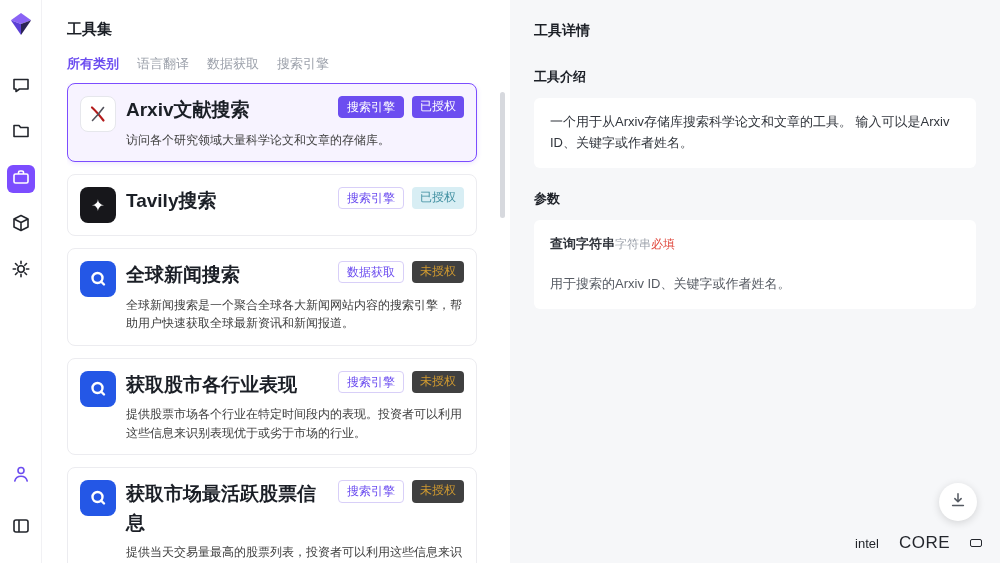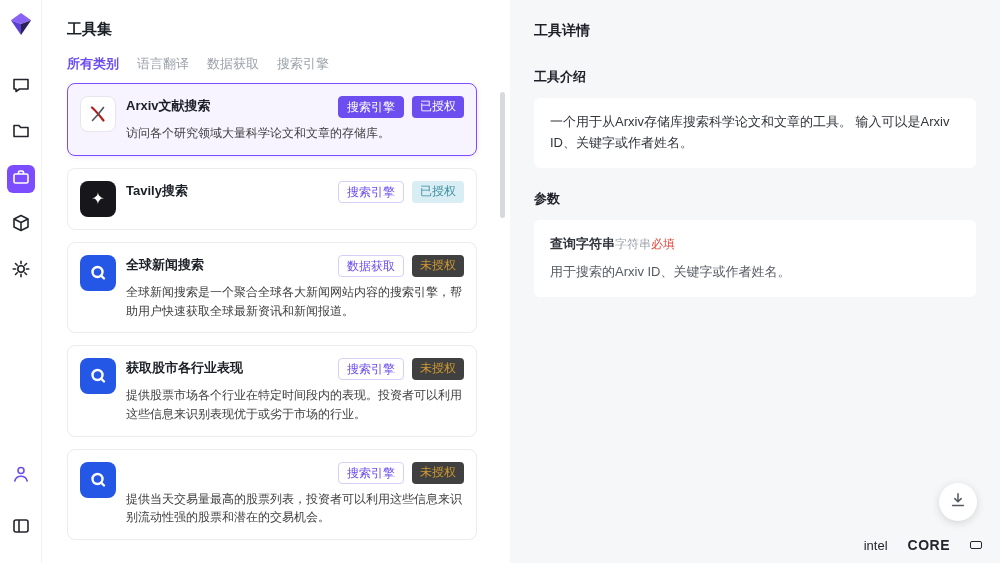--- a/index.html
+++ b/index.html
@@ -24,45 +24,45 @@
   .scrollbar{position:absolute;right:5px;top:92px;width:5px;height:126px;border-radius:3px;background:#d7d9de;cursor:pointer}
 
   .card{display:flex;gap:10px;padding:12px;border:1px solid #ececf0;border-radius:8px;margin-bottom:12px;background:#fff;cursor:pointer}
   .card.selected{border-color:#7c4dff;background:#f7f3ff;box-shadow:0 1px 5px rgba(124,77,255,.16)}
   .tool-icon{flex:0 0 36px;width:36px;height:36px;border-radius:8px;display:flex;align-items:center;justify-content:center}
   .tool-icon.bordered{border:1px solid #e6e7ec;background:#fff}
   .tool-icon.black{background:#17171b;color:#fff;font-size:16px}
   .tool-icon.blue{background:#2457e6}
   .card-body{flex:1;min-width:0}
   .card-top{display:flex;align-items:flex-start;gap:8px}
-  .tool-name{font-size:13px;font-weight:bold;line-height:1.5}
+  .tool-name{font-size:19px;font-weight:bold;line-height:1.5}
   .badges{margin-left:auto;display:flex;gap:8px}
   .badge{font-size:12px;line-height:1.35;padding:2px 8px;border-radius:4px;white-space:nowrap}
   .badge.cat{background:#fff;border:1px solid #d8cff8;color:#6c4df0}
   .badge.cat.filled{background:#6c4df0;border-color:#6c4df0;color:#fff}
   .badge.auth-purple{background:#6c4df0;color:#fff}
   .badge.auth-teal{background:#d8eef4;color:#3f8fa0}
   .badge.auth-yellow{background:#404040;color:#cf9930}
   .desc{font-size:12px;color:#404040;line-height:1.55;margin-top:6px}
 
   
   .detail-panel{flex:1;background:#f6f7f9;padding:22px 24px;position:relative}
   .detail-title{font-size:14px;font-weight:bold;margin-bottom:28px}
   .section-title{font-size:13px;font-weight:bold;margin-bottom:12px}
   .detail-card{background:#fff;border-radius:6px;padding:14px 16px;font-size:13px;color:#31353c;line-height:1.6;margin-bottom:22px}
   .param-row{display:flex;align-items:baseline;}
   .param-name{font-size:13px;font-weight:bold}
   .param-type{font-size:12px;color:#9ba0aa}
   .param-required{font-size:12px;color:#e0493f}
-  .param-desc{font-size:13px;color:#565b63;margin-top:8px}
+  .param-desc{font-size:13px;color:#565b63;margin-top:20px}
 
   .fab{position:absolute;right:23px;bottom:42px;width:38px;height:38px;border-radius:50%;background:#fff;box-shadow:0 2px 8px rgba(0,0,0,.14);display:flex;align-items:center;justify-content:center;cursor:pointer}
   .intel{position:absolute;right:18px;bottom:10px;display:flex;align-items:center;gap:20px;color:#23262c}
   .intel .i{font-size:13px}
-  .intel .c{font-size:14px;font-weight:bold;letter-spacing:.5px}
+  .intel .c{font-size:17px;font-weight:normal;letter-spacing:.5px}
   .intel .u{width:12px;height:8px;border:1px solid #23262c;border-radius:2px;align-self:center}
 </style>
 </head>
 <body>
 
 <div class="app">
 
   <aside class="rail">
     <div class="logo">
       <svg width="24" height="24" viewBox="0 0 26 26">
@@ -215,20 +215,21 @@
 
       <article class="card">
         <div class="tool-icon blue">
           <svg width="20" height="20" viewBox="0 0 20 20" fill="none" stroke="#fff" stroke-width="2.4" stroke-linecap="round">
             <circle cx="9.5" cy="9" r="5"></circle>
               <path d="M13 12.5 16 15.5"></path>
           </svg>
         </div>
         <div class="card-body">
           <div class="card-top">
+            <h3 class="tool-name">获取市场最活跃股票信息</h3>
             <div class="badges">
               <span class="badge cat">搜索引擎</span>
               <span class="badge auth-yellow">未授权</span>
             </div>
           </div>
           <p class="desc">提供当天交易量最高的股票列表，投资者可以利用这些信息来识别流动性强的股票和潜在的交易机会。</p>
         </div>
       </article>
 
     </div>

